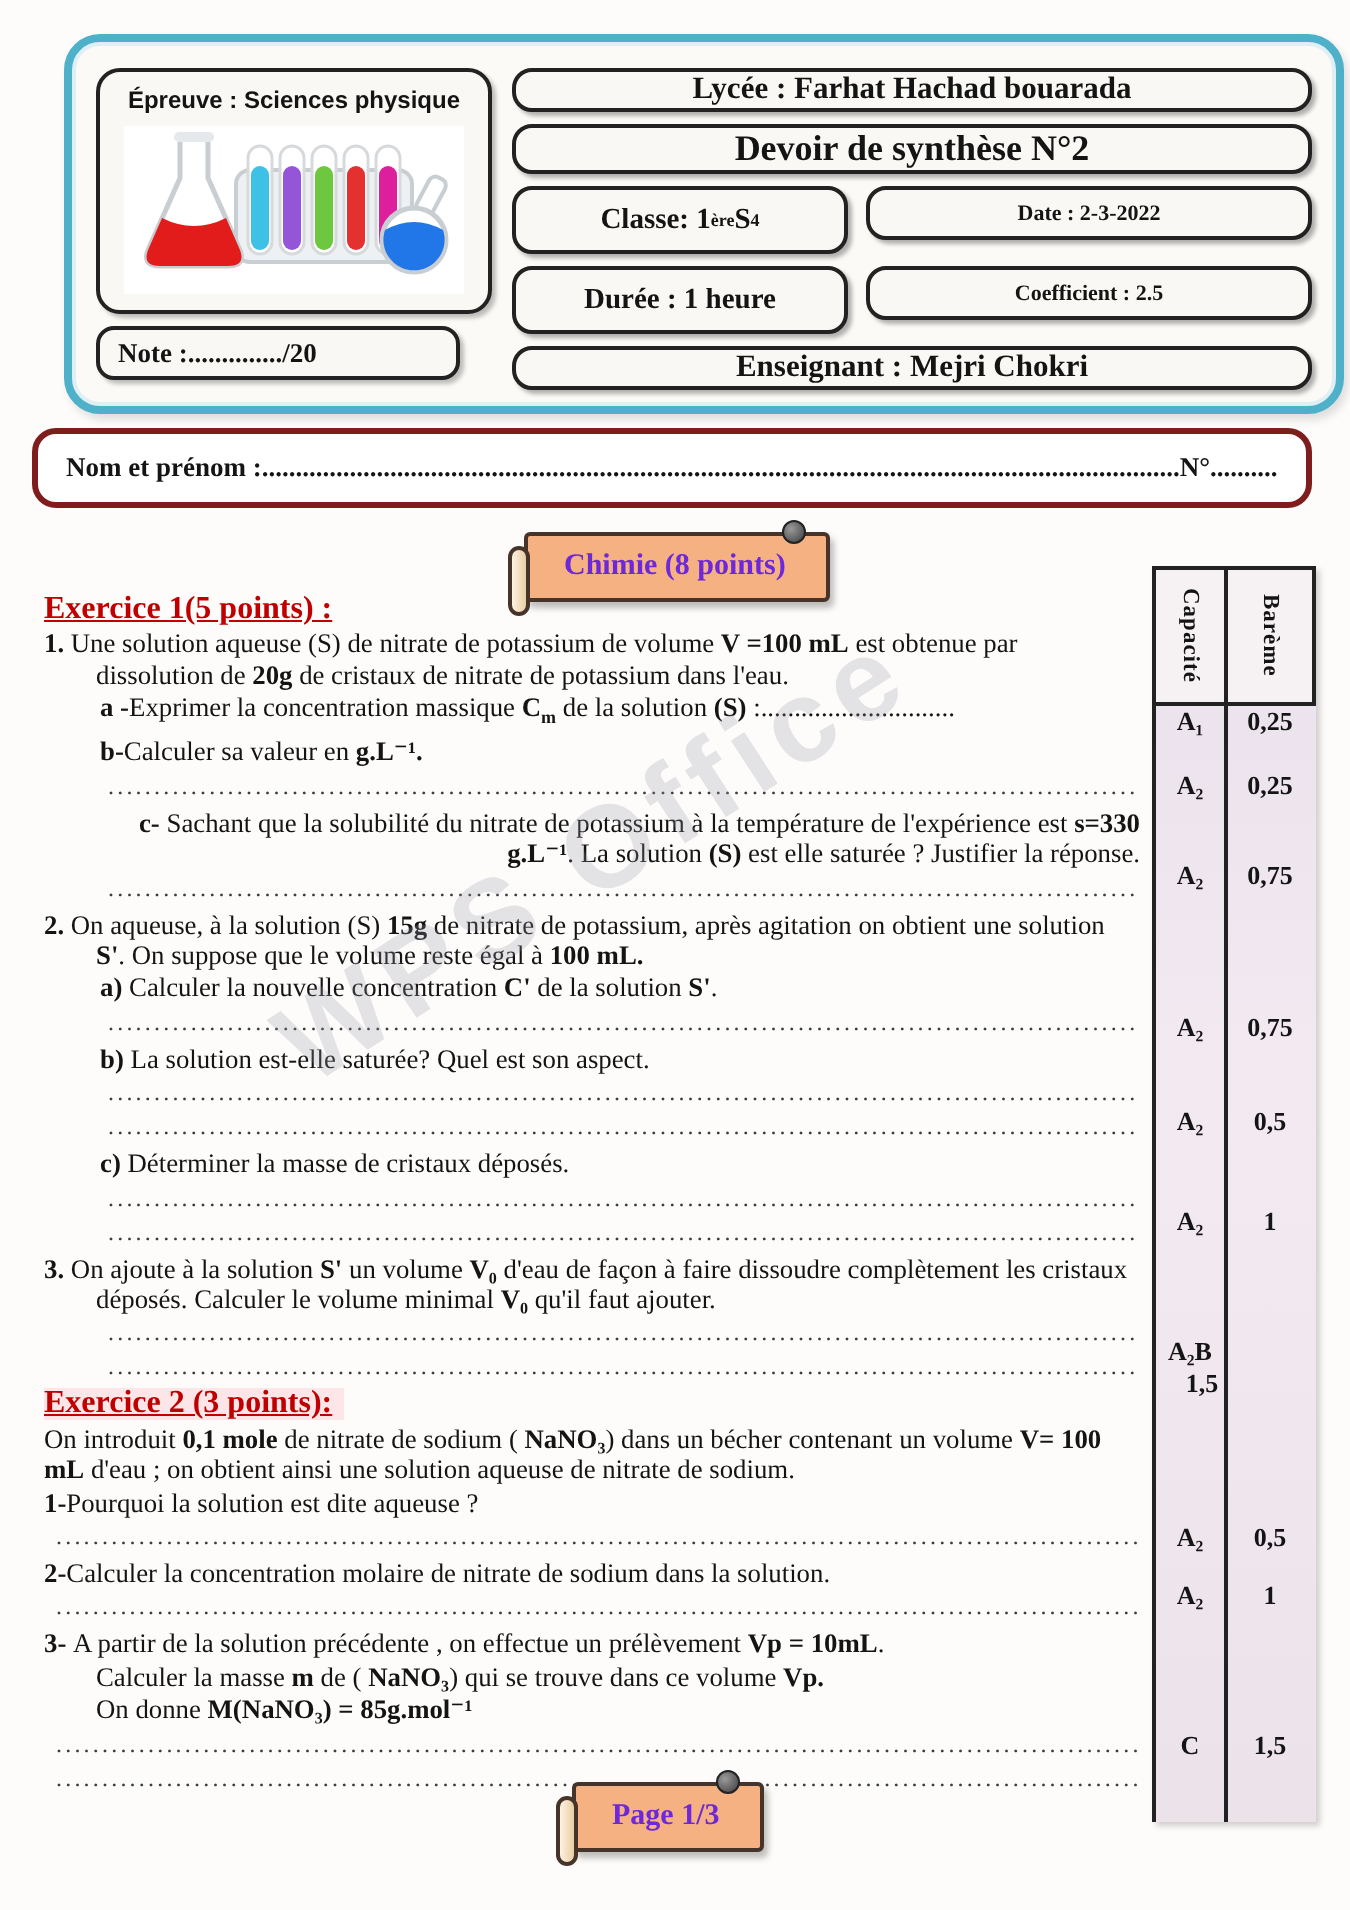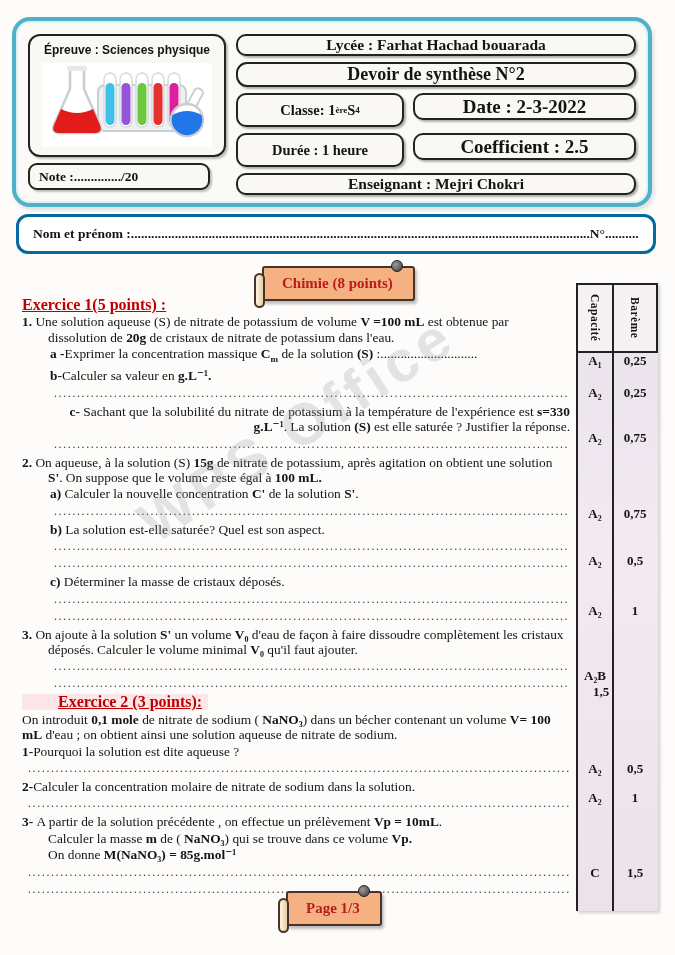--- a/index.html
+++ b/index.html
@@ -4,21 +4,21 @@
 <style>
   html,body { margin:0; padding:0; background:#ffffff; }
   .page {
     position:relative; width:675px; height:955px; margin:0 auto;
     background:#fdfcfa; overflow:hidden;
     font-family:"Liberation Serif","DejaVu Serif",serif; color:#141414;
   }
 
   
   .top-frame {
-    position:absolute; left:12px; top:17px; width:640px; height:190px;
+    position:absolute; left:32px; top:17px; width:640px; height:190px;
     border:4px solid #4FB0CA; border-radius:18px; background:#FBFAF7;
     box-shadow:0 0 0 2px #dff0f5 inset, 2px 3px 4px rgba(0,0,0,.12);
     box-sizing:border-box; display:flex; padding:13px 12px; gap:10px;
   }
   .left-col { width:198px; display:flex; flex-direction:column; }
   .epreuve-box {
     flex:1; border:2px solid #222; border-radius:12px; background:#FAF8F4;
     box-shadow:2px 2px 2px rgba(0,0,0,.25); padding:5px 6px 4px; box-sizing:border-box;
   }
   .epreuve-label {
@@ -33,41 +33,41 @@
     padding:0 9px; box-sizing:border-box; white-space:nowrap; overflow:hidden;
   }
   .right-col { flex:1; display:flex; flex-direction:column; gap:6px; }
   .hbox {
     border:2px solid #222; border-radius:10px; background:#FAF8F4;
     box-shadow:2px 2px 2px rgba(0,0,0,.3);
     display:flex; align-items:center; justify-content:center;
     font-weight:bold; box-sizing:border-box; white-space:nowrap;
   }
   .lycee { height:28px; font-size:15.5px; }
-  .devoir { height:32px; font-size:18px;border-radius:11px; }
+  .devoir { height:32px; font-size:18px; }
   .hrow { display:flex; gap:9px; }
   .classe { width:168px; height:34px; font-size:14.5px; }
-  .hrow .grow-box { flex:1; height:27px; font-size:19px; }
+  .hrow .grow-box { flex:1; height:27px; font-size:11px; }
   .enseignant { height:29px; font-size:15.5px; }
   sup.hdr { font-size:9px; font-weight:bold; }
   sub.hdr { font-size:9px; font-weight:bold; }
 
   
   .name-bar {
     position:absolute; left:16px; top:214px; width:640px; height:40px;
-    border:3px solid #0369a1; border-radius:12px; background:#fff;
+    border:3px solid #7f1d1d; border-radius:12px; background:#fff;
     box-sizing:border-box; display:flex; align-items:center; padding:0 14px;
     font-weight:bold; font-size:13.5px; white-space:nowrap; overflow:hidden;
   }
 
   
   .banner { position:absolute; z-index:5; }
   .scroll-body {
     position:relative; border:2px solid #46332a; background:#F6B183; border-radius:3px;
-    padding:7px 20px 7px 18px; font-weight:bold; font-size:15px; color:#b91c1c;
+    padding:7px 20px 7px 18px; font-weight:bold; font-size:15px; color:#6d28d9;
     box-shadow:2px 3px 3px rgba(0,0,0,.25); white-space:nowrap;
   }
   .scroll-roll {
     position:absolute; left:-8px; top:7px; width:11px; height:100%;
     background:linear-gradient(90deg,#fdf3e2,#e8cda4); border:2px solid #46332a;
     border-radius:6px; box-sizing:border-box; z-index:6;
   }
   .scroll-pin {
     position:absolute; right:12px; top:-6px; width:10px; height:10px;
     background:radial-gradient(circle at 35% 35%, #9a9a9a, #3c3c3c);
@@ -82,21 +82,21 @@
     font-size:13.4px; line-height:15.4px;
   }
   .main-text div { margin:1px 0; }
   .b    { font-weight:bold; }
   .bsub { font-weight:bold; vertical-align:sub; font-size:9px; }
   .h1, .h2 {
     color:#C00000; font-weight:bold; font-size:16px;
     text-decoration:underline; margin:3px 0 2px !important;
   }
   .h1 span, .h2 span { color:#C00000; }
-  .h2 { background:rgba(250,190,195,.35); width:fit-content; padding-right:6px;padding-left:36px; }
+  .h2 { background:rgba(250,190,195,.35); width:fit-content; padding-right:6px; }
   .hang1 { padding-left:26px; text-indent:-26px; }
   .ind2  { margin-left:28px !important; }
   .hangc { padding-left:14px; text-indent:-14px;text-align:right; }
   .ind3  { margin-left:26px !important; }
   .dots {
     height:13px; line-height:13px; margin:3px 0 4px 32px !important;
     overflow:hidden; white-space:nowrap; color:#3c3c3c;
     font-size:12px; letter-spacing:1.6px;
   }
   .dots.d0 { margin-left:6px !important; }

